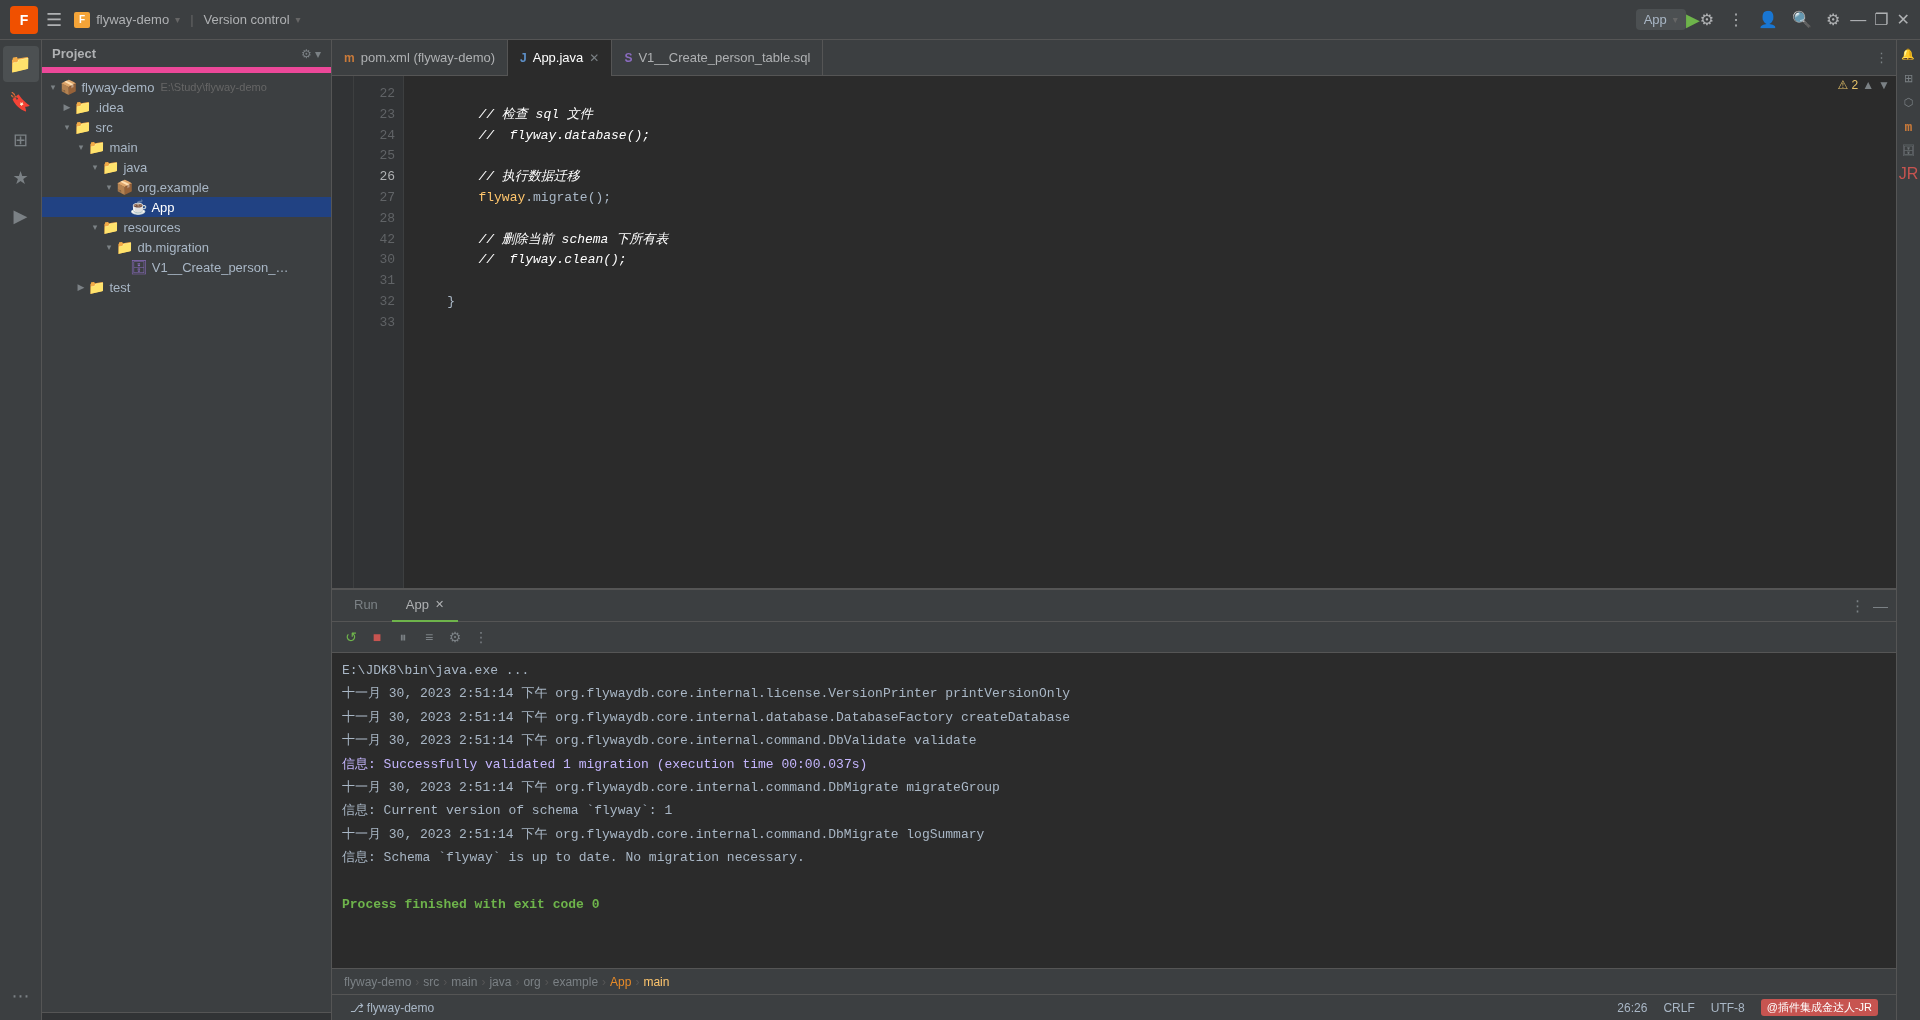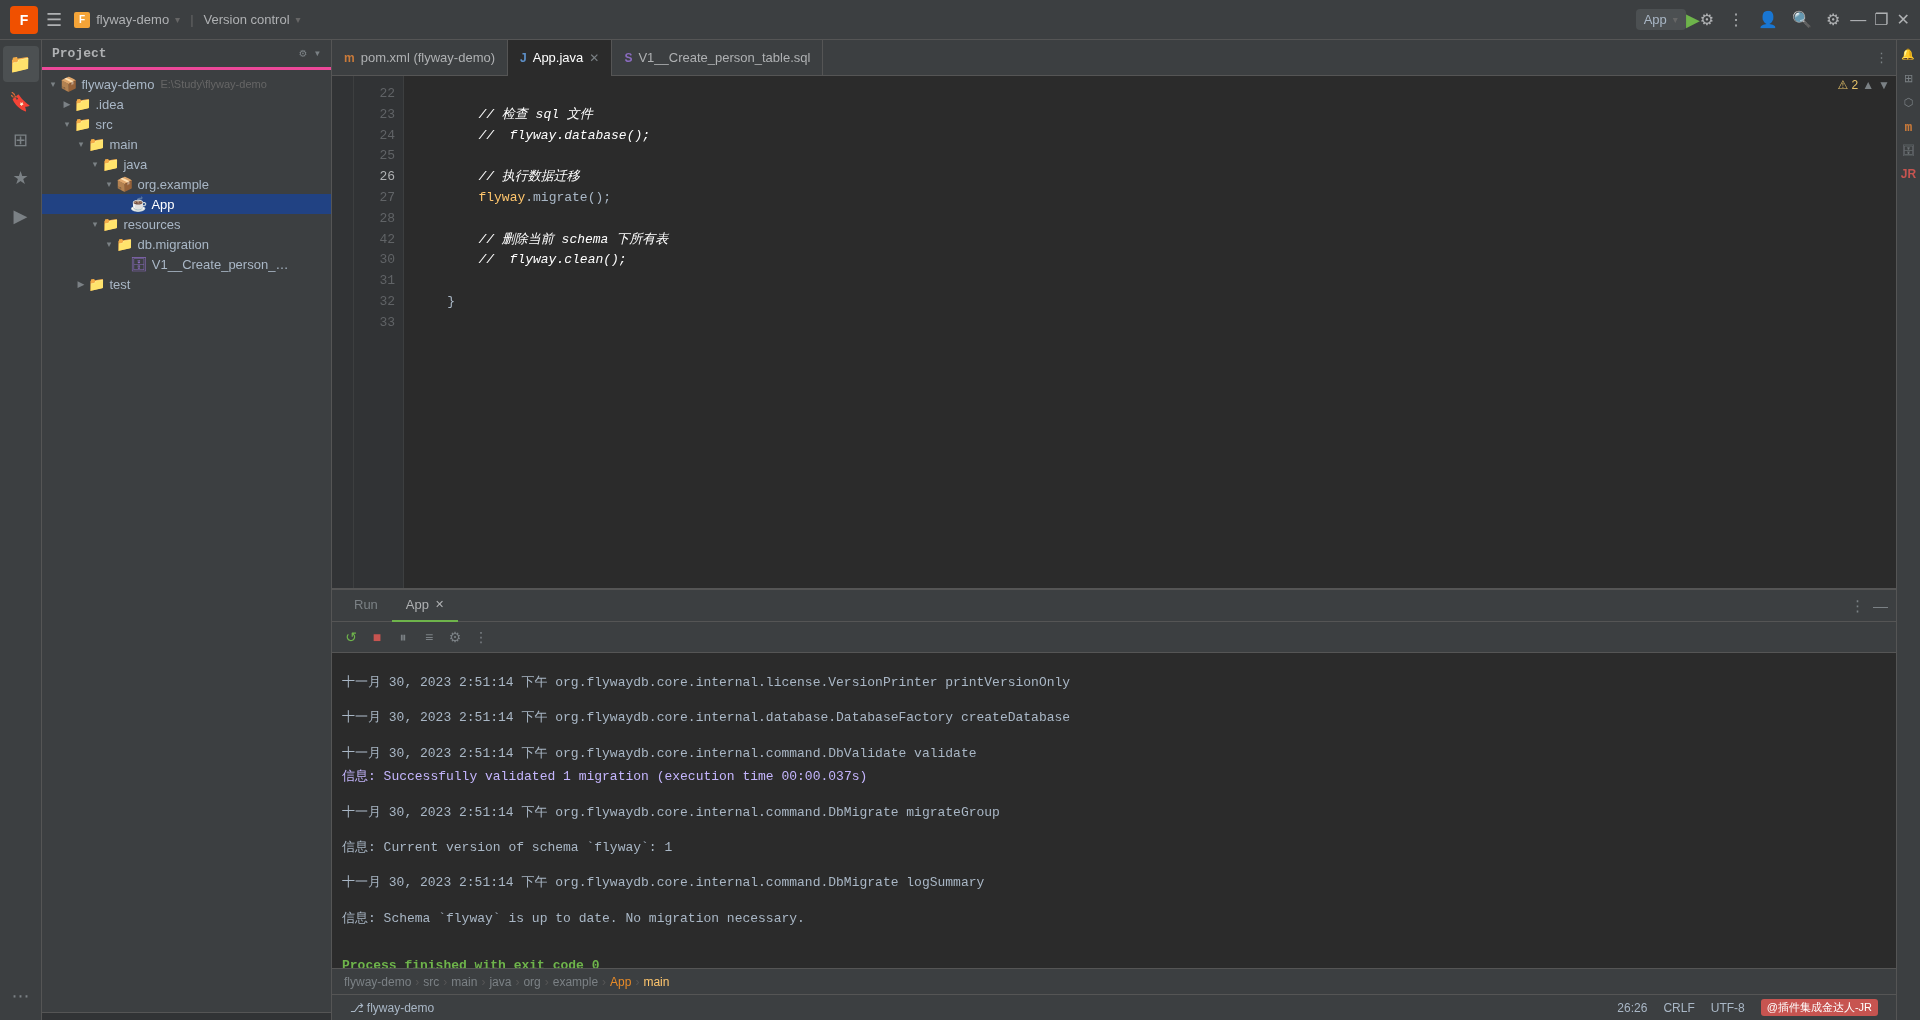--- a/index.html
+++ b/index.html
@@ -28,21 +28,21 @@
     #main { display: flex; height: calc(1020px - 40px); }
 
     
     #sidebar-icons { width: 42px; background: #3c3f41; display: flex; flex-direction: column; align-items: center; padding: 6px 0; gap: 2px; border-right: 1px solid #555; }
     .sidebar-icon-btn { width: 36px; height: 36px; display: flex; align-items: center; justify-content: center; border-radius: 4px; cursor: pointer; color: #7b8185; font-size: 18px; }
     .sidebar-icon-btn:hover, .sidebar-icon-btn.active { background: #4c5052; color: #afb1b3; }
     .sidebar-icon-btn.active { color: #6eb44b; }
 
     
     #project-panel { width: 290px; background: #3c3f41; display: flex; flex-direction: column; border-right: 1px solid #555; }
-    #project-panel-header { display: flex; align-items: center; padding: 6px 10px; font-size: 12px; color: #afb1b3; background: #3c3f41; border-bottom: 3px solid #ec4899; font-family: Liberation Mono, monospace; }
+    #project-panel-header { display: flex; align-items: center; padding: 6px 10px; font-size: 12px; color: #afb1b3; background: #3c3f41; border-bottom: 6px solid #ec4899; }
     #project-panel-header .title { font-weight: bold; font-size: 13px; flex: 1; }
     #project-panel-header .gear { cursor: pointer; color: #7b8185; }
 
     .tree { overflow-y: auto; flex: 1; padding: 4px 0; }
     .tree-item { display: flex; align-items: center; padding: 2px 0; cursor: pointer; white-space: nowrap; font-size: 13px; }
     .tree-item.selected { background: #214283; color: #fff; }
     .tree-item .indent { display: inline-block; }
     .tree-item .arrow { width: 14px; text-align: center; font-size: 9px; color: #7b8185; }
     .tree-item .icon { margin-right: 4px; font-size: 14px; }
     .tree-item .label { font-size: 13px; }
@@ -80,21 +80,21 @@
     .bottom-tab { padding: 0 14px; height: 32px; display: flex; align-items: center; cursor: pointer; font-size: 13px; color: #7b8185; border-bottom: 2px solid transparent; }
     .bottom-tab.active { color: #afb1b3; border-bottom: 2px solid #6eb44b; }
     .bottom-tab .close-x { margin-left: 6px; font-size: 11px; }
     #bottom-tabs-actions { margin-left: auto; display: flex; align-items: center; gap: 8px; color: #7b8185; font-size: 15px; }
     #run-toolbar { display: flex; align-items: center; gap: 4px; padding: 4px 8px; background: #3c3f41; border-bottom: 1px solid #555; }
     .run-tool-btn { width: 22px; height: 22px; display: flex; align-items: center; justify-content: center; cursor: pointer; color: #7b8185; font-size: 14px; border-radius: 3px; }
     .run-tool-btn.active { color: #6eb44b; }
     #console-output { flex: 1; overflow-y: auto; padding: 6px 10px; font-family: 'Courier New', monospace; font-size: 13px; line-height: 1.8; color: #a9b7c6; background: #2b2b2b; }
     .console-line { white-space: pre-wrap; word-break: break-all; }
     .console-cmd { color: #a9b7c6; }
-    .console-info { color: #a9b7c6; margin-top: 12px; }
+    .console-info { color: #a9b7c6; }
     .console-success { color: #c4b5fd; }
     .console-process { color: #6eb44b; font-weight: bold; }
 
     
     #statusbar { height: 26px; background: #3c3f41; display: flex; align-items: center; padding: 0 10px; font-size: 12px; color: #a9b7c6; border-top: 1px solid #555; gap: 0; }
     .statusbar-item { padding: 0 8px; cursor: pointer; display: flex; align-items: center; gap: 3px; }
     .statusbar-spacer { flex: 1; }
     .status-right { display: flex; align-items: center; gap: 0; }
     .status-badge { background: #c75450; color: #fff; padding: 1px 6px; border-radius: 3px; font-size: 11px; }
 
@@ -323,20 +323,21 @@
           <div id="run-toolbar">
             <div class="run-tool-btn active">↺</div>
             <div class="run-tool-btn" style="color:#c75450;">■</div>
             <div class="run-tool-btn">⏸</div>
             <div class="run-tool-btn">≡</div>
             <div class="run-tool-btn">⚙</div>
             <div class="run-tool-btn">⋮</div>
           </div>
 
           <div id="console-output">
+            <div class="console-line console-cmd">E:\JDK8\bin\java.exe ...</div>
             <div class="console-line console-info">十一月 30, 2023 2:51:14 下午 org.flywaydb.core.internal.license.VersionPrinter printVersionOnly</div>
             <div class="console-line console-info">十一月 30, 2023 2:51:14 下午 org.flywaydb.core.internal.database.DatabaseFactory createDatabase</div>
             <div class="console-line console-info">十一月 30, 2023 2:51:14 下午 org.flywaydb.core.internal.command.DbValidate validate</div>
             <div class="console-line console-success">信息: Successfully validated 1 migration (execution time 00:00.037s)</div>
             <div class="console-line console-info">十一月 30, 2023 2:51:14 下午 org.flywaydb.core.internal.command.DbMigrate migrateGroup</div>
             <div class="console-line console-info">信息: Current version of schema `flyway`: 1</div>
             <div class="console-line console-info">十一月 30, 2023 2:51:14 下午 org.flywaydb.core.internal.command.DbMigrate logSummary</div>
             <div class="console-line console-info">信息: Schema `flyway` is up to date. No migration necessary.</div>
             <div class="console-line">&nbsp;</div>
             <div class="console-line console-process">Process finished with exit code 0</div>
@@ -383,17 +384,17 @@
           </div>
         </div>
       </div>
 
       <div id="right-sidebar">
         <div class="right-sidebar-icon">🔔</div>
         <div class="right-sidebar-icon">⊞</div>
         <div class="right-sidebar-icon">⬡</div>
         <div class="right-sidebar-icon" style="font-family:monospace; font-weight:bold; color:#c97a3a; font-size:13px;">m</div>
         <div class="right-sidebar-icon">🗄</div>
-        <div class="right-sidebar-icon" style="color:#c75450; font-size:12px; font-weight:bold;">JR</div>
+        <div class="right-sidebar-icon" style="color:#c75450; font-size:16px; font-weight:normal;">JR</div>
       </div>
     </div>
   </div>
 </div>
 
 </body></html>

